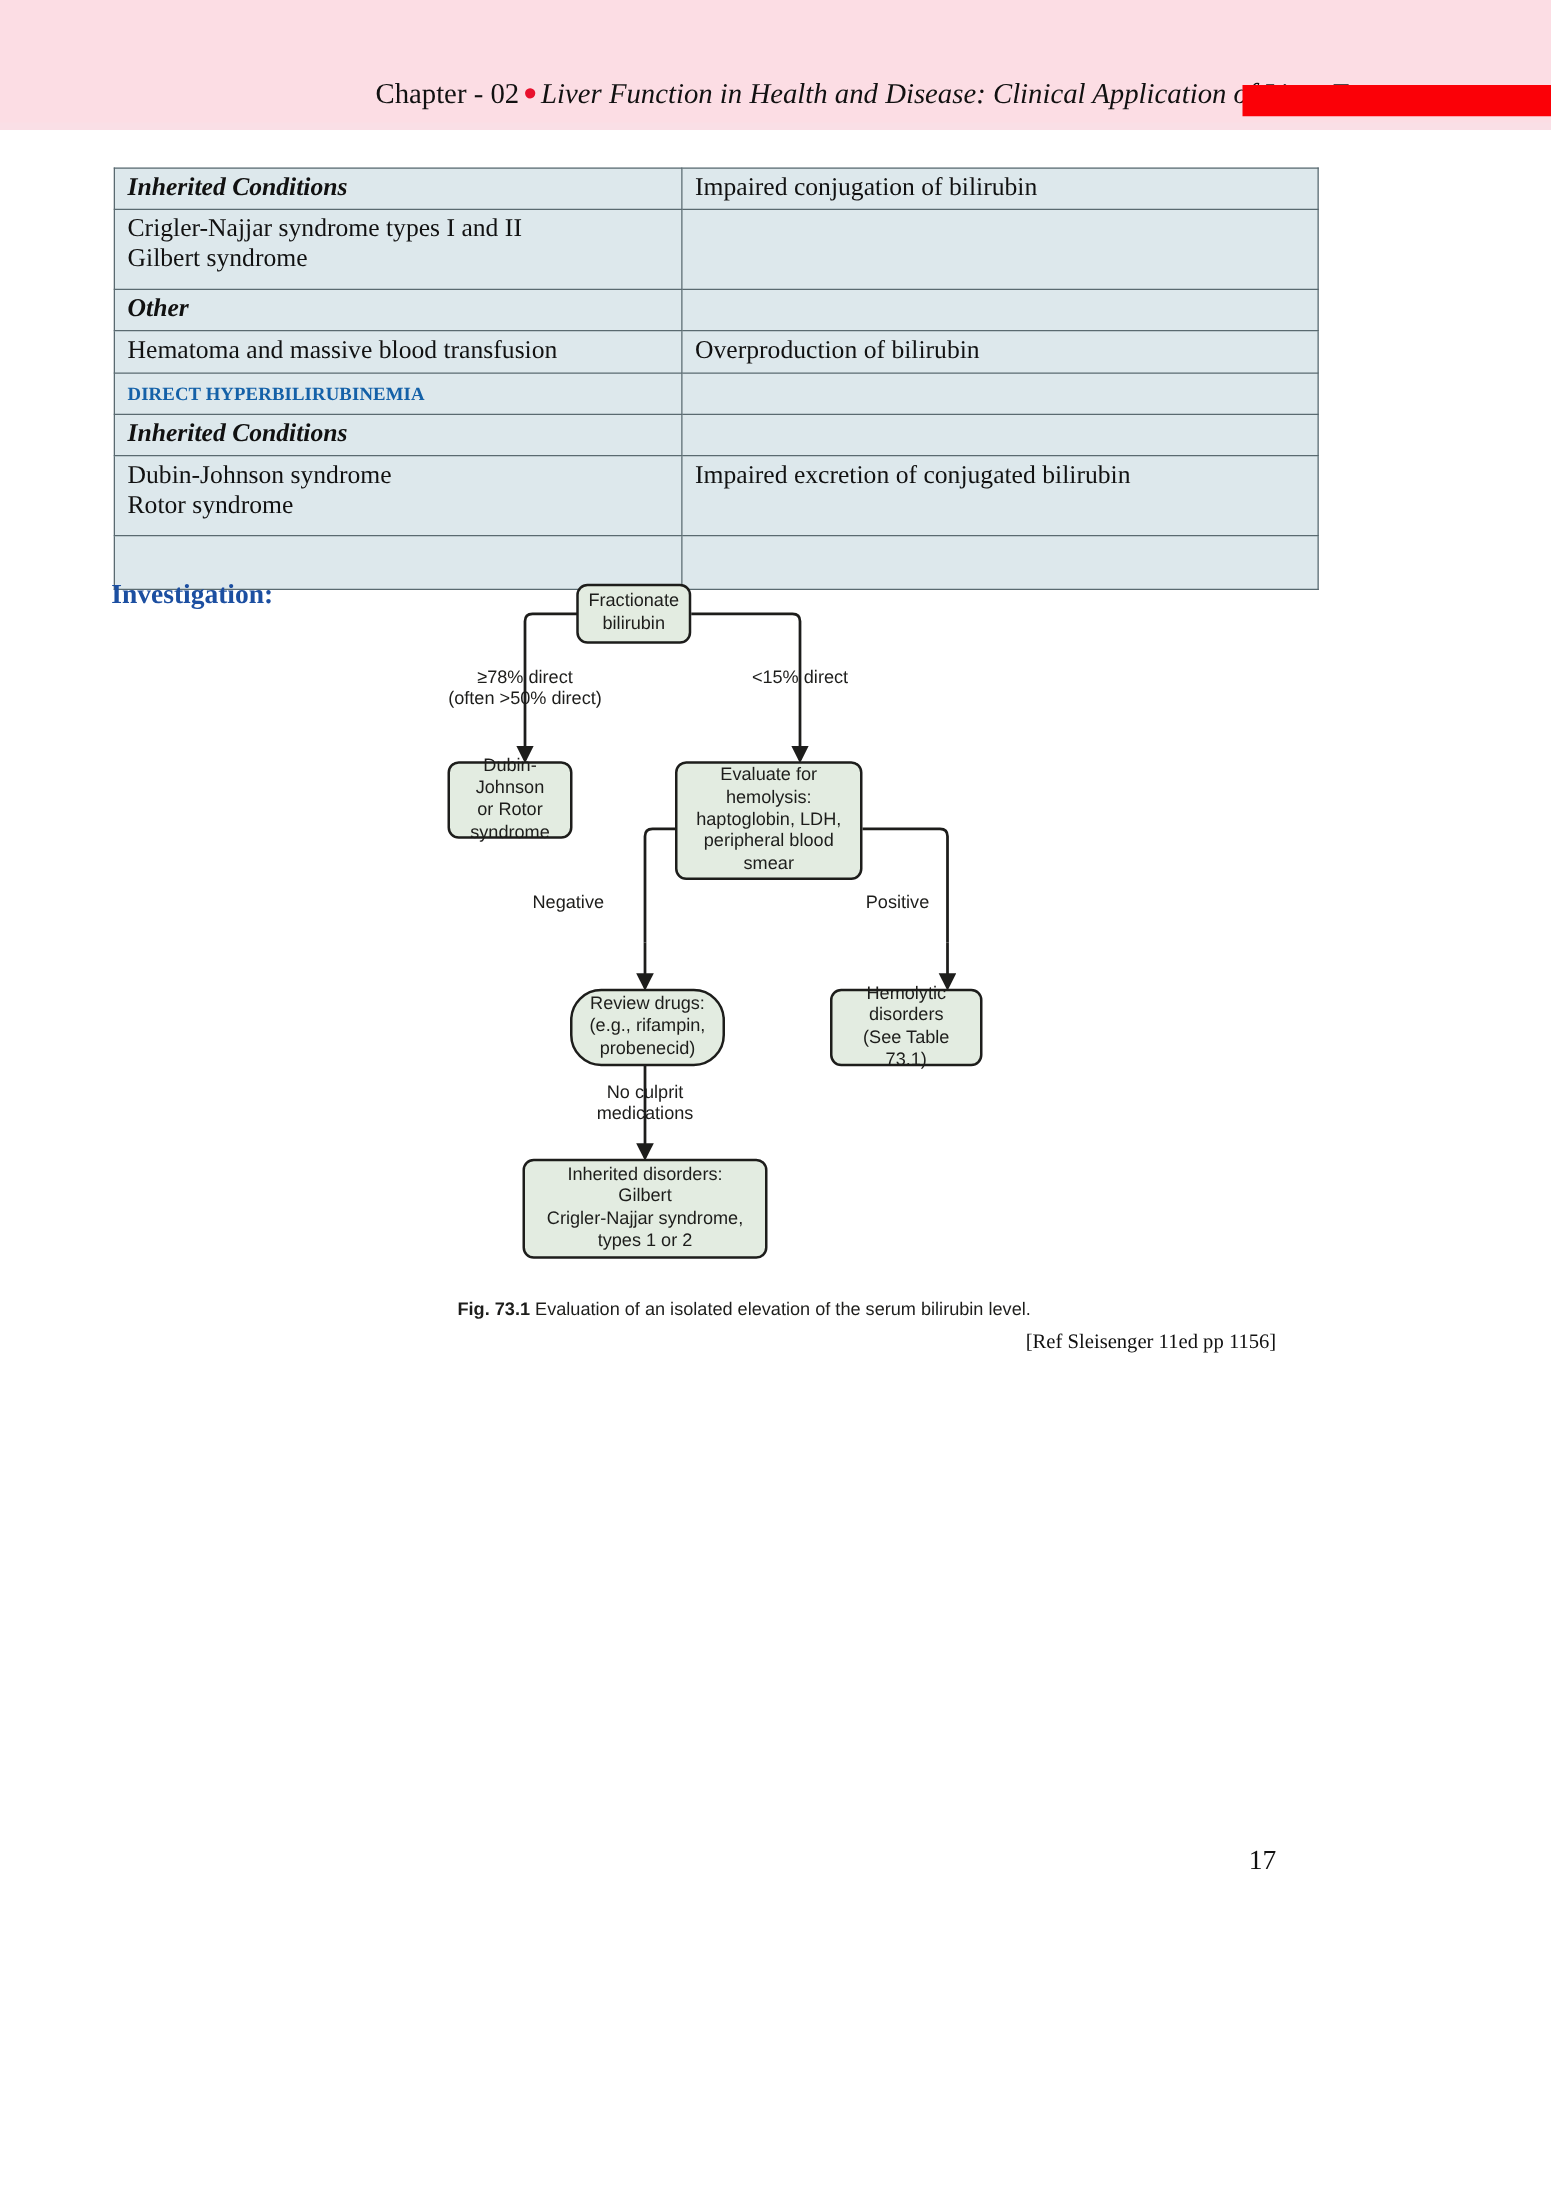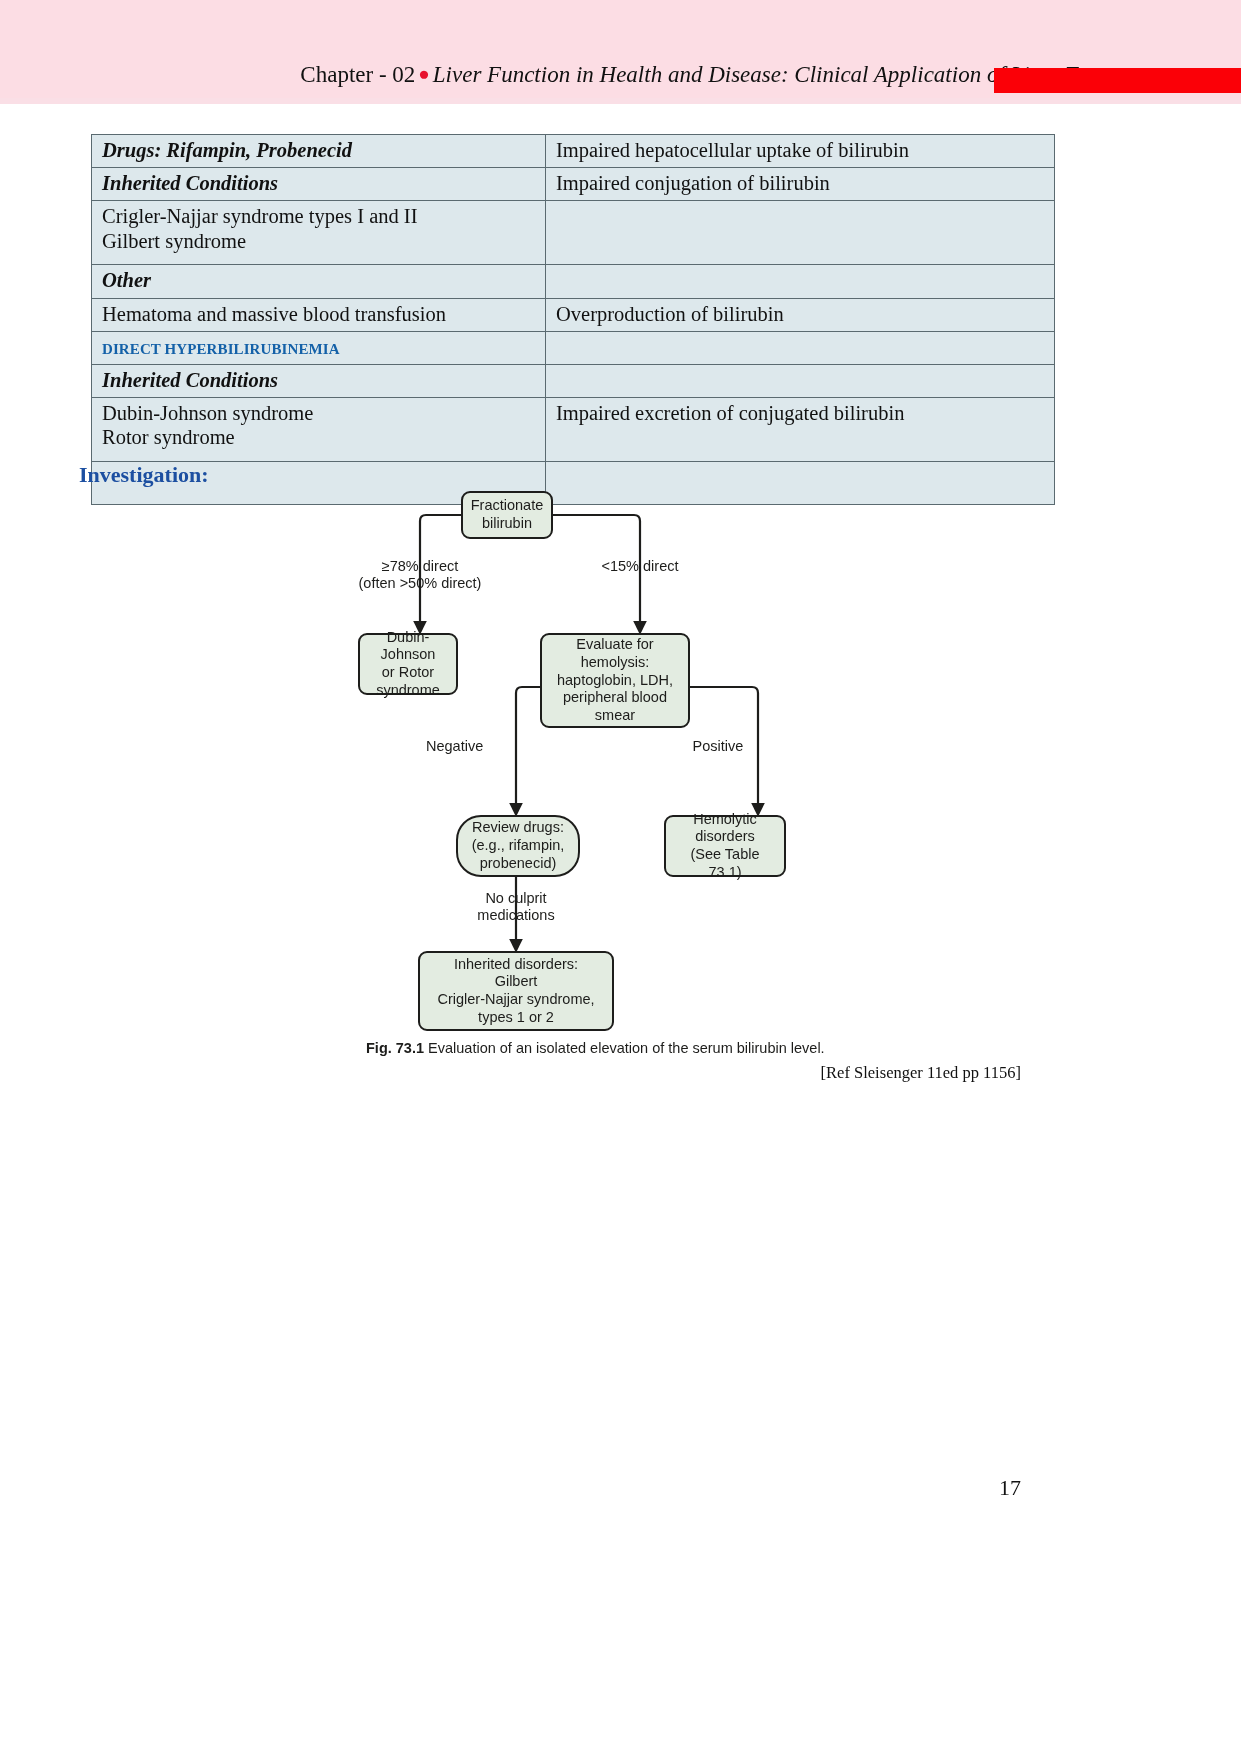--- a/index.html
+++ b/index.html
@@ -92,33 +92,33 @@
     font-size: 15px;
     letter-spacing: .1px;
   }
   .cell-line { display: block; }
   td.tall { height: 55px; }
   td.blank { height: 34px; }
 
   
   .investigation {
     position: absolute;
-    left: 79px;
+    left: 89px;
     top: 462px;
     font-size: 22px;
     font-weight: bold;
     color: #1c4fa1;
     font-family: "Liberation Serif", serif;
   }
 
   
   .flow {
     position: absolute;
     left: 300px;
-    top: 488px;
+    top: 464px;
     width: 640px;
     height: 570px;
     font-family: "Liberation Sans", sans-serif;
   }
   .flow svg { display: block; }
   .fbox {
     position: absolute;
     background: #e3ece1;
     border: 2px solid #1d1d1b;
     border-radius: 9px;
@@ -178,24 +178,20 @@
   <div class="header-title">
     <span class="chap">Chapter - 02</span><span class="bullet">●</span><span class="subj">Liver Function in Health and Disease: Clinical Application of Liver Tests</span>
   </div>
   <div class="header-redblock"></div>
 </div>
 
 <div class="tbl-wrap">
   <table class="bili">
     <tbody>
       <tr>
-        <td class="c1"><span class="bi">Drugs: Rifampin, Probenecid</span></td>
-        <td class="c2">Impaired hepatocellular uptake of bilirubin</td>
-      </tr>
-      <tr>
         <td class="c1"><span class="bi">Inherited Conditions</span></td>
         <td class="c2">Impaired conjugation of bilirubin</td>
       </tr>
       <tr>
         <td class="c1 tall">
           <span class="cell-line">Crigler-Najjar syndrome types I and II</span>
           <span class="cell-line">Gilbert syndrome</span>
         </td>
         <td class="c2"></td>
       </tr>

